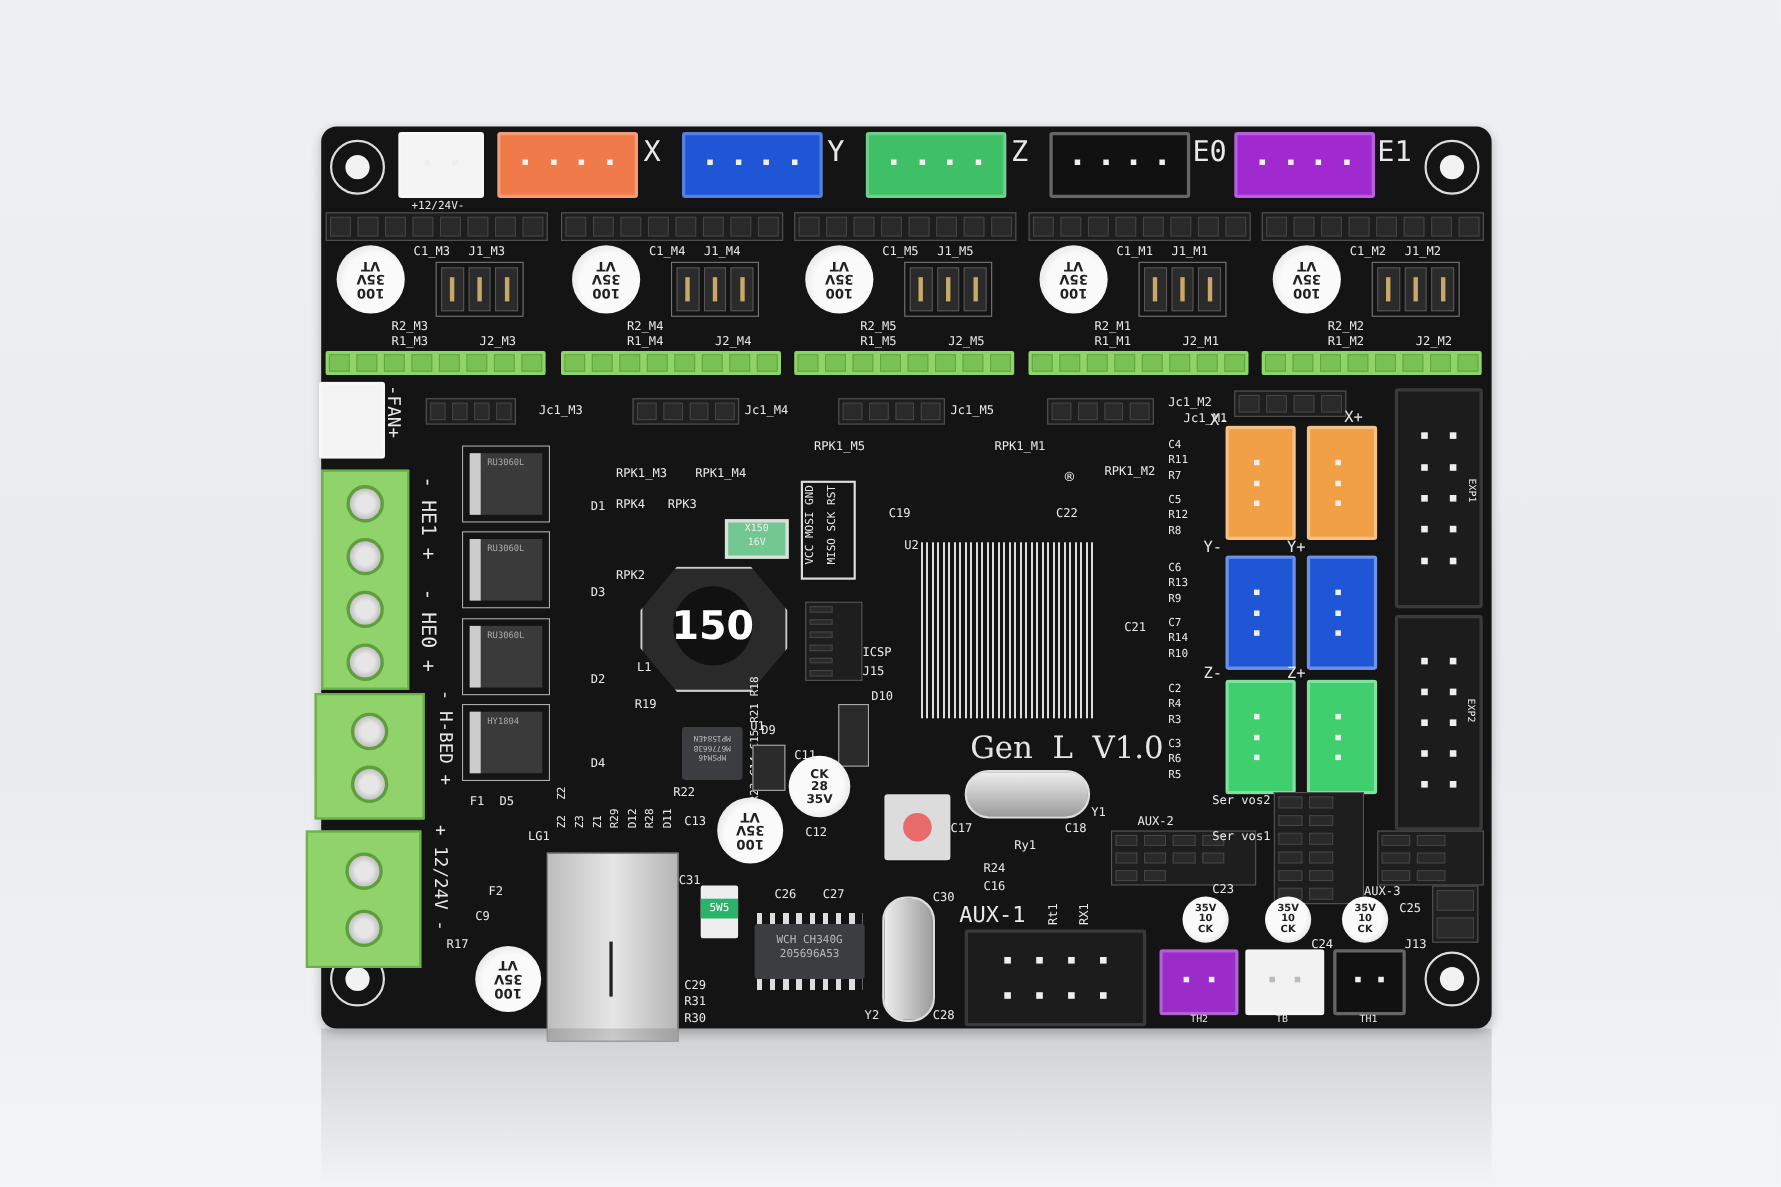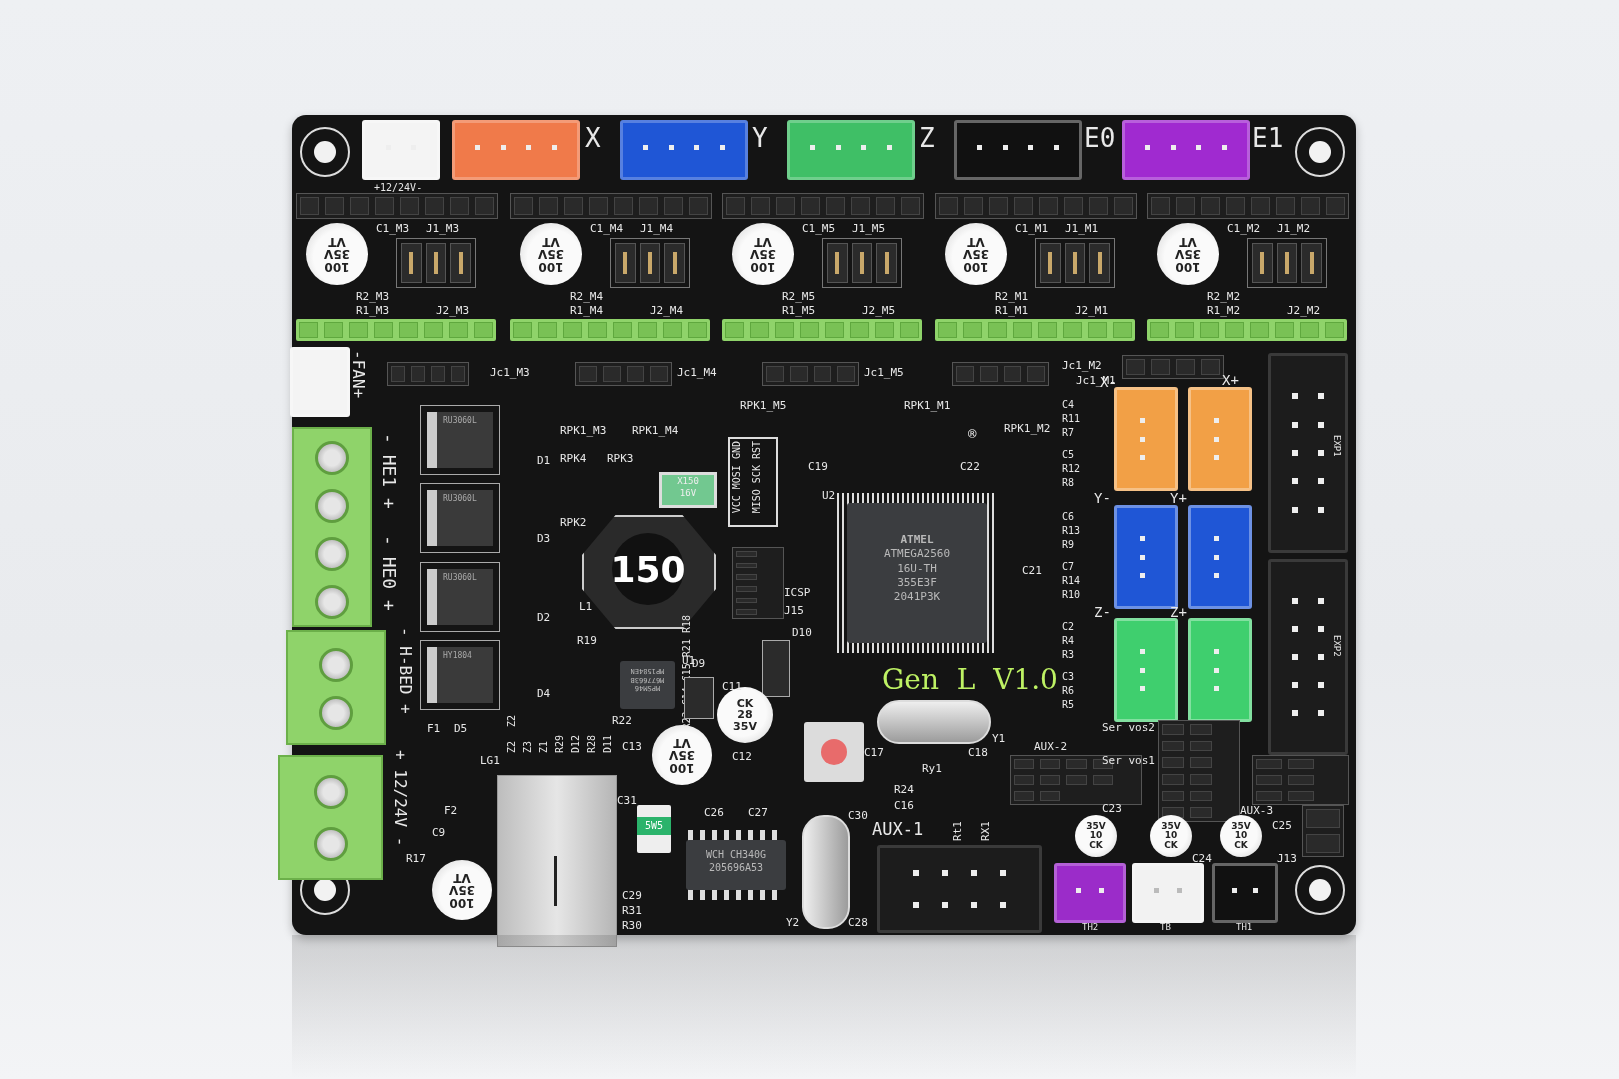--- a/index.html
+++ b/index.html
@@ -425,29 +425,20 @@
       <span style="flex:0 0 38%"></span>
       <span style="flex:0 0 38%"></span>
     </div>
   <div class="silk abs" style="left:492px;top:472px">ICSP</div>
   <div class="silk abs" style="left:492px;top:490px">J15</div>
 
   <div class="silk abs" style="left:530px;top:375px">U2</div>
   <div class="silk abs" style="left:516px;top:346px">C19</div>
   <div class="silk abs" style="left:668px;top:346px">C22</div>
   <div class="abs" style="left:545px;top:378px;width:160px;height:160px;background:repeating-linear-gradient(90deg,#ddd 0 2px,transparent 2px 5px)"></div>
-  <div class="chip" style="left:555px;top:388px;width:140px;height:140px">
-    <div class="label-chip" style="margin-top:30px">
-      <div style="font-weight:bold">ATMEL</div>
-      <div>ATMEGA2560</div>
-      <div>16U-TH</div>
-      <div>355E3F</div>
-      <div>2041P3K</div>
-    </div>
-  </div>
   <div class="silk abs" style="left:730px;top:450px">C21</div>
 
   <div class="silk abs" style="left:808px;top:260px;font-size:14px">X-</div>
   <div class="silk abs" style="left:930px;top:258px;font-size:14px">X+</div>
   <div class="cap3" style="left:822px;top:272px;width:64px;height:104px;background:#f2a046">
       <div class="pins">
         <span class="pin"></span>
         <span class="pin"></span>
         <span class="pin"></span>
       </div>
@@ -543,21 +534,21 @@
         <b></b>
         <b></b>
         <b></b>
         <b></b>
         <b></b>
         <b></b>
       </div>
     </div>
   <div class="silk abs" style="left:1040px;top:520px;writing-mode:vertical-rl;font-size:9px">EXP2</div>
 
-  <div class="abs" style="left:590px;top:548px;color:#bef264;font-size:28px;font-family:'DejaVu Serif','Liberation Serif',serif;white-space:pre">Gen  L  V1.0</div>
+  <div class="abs" style="left:590px;top:548px;color:#e5e5e5;font-size:28px;font-family:'DejaVu Serif','Liberation Serif',serif;white-space:pre">Gen  L  V1.0</div>
 
   <div class="abs" style="left:585px;top:585px;width:110px;height:40px;border-radius:22px;background:linear-gradient(#eee,#9c9c9c);border:2px solid #ddd"></div>
   <div class="silk abs" style="left:700px;top:618px">Y1</div>
   <div class="silk abs" style="left:572px;top:632px">C17</div>
   <div class="silk abs" style="left:676px;top:632px">C18</div>
   <div class="silk abs" style="left:630px;top:648px">Ry1</div>
 
   <div class="abs" style="left:512px;top:607px;width:60px;height:60px;background:#dcdcdc;border-radius:3px">
     <div class="abs" style="left:17px;top:17px;width:26px;height:26px;border-radius:50%;background:#e86b6b"></div>
   </div>
@@ -642,21 +633,21 @@
     </div>
   <div class="silk abs" style="left:868px;top:808px;font-size:9px">TB</div>
   <div class="conn" style="left:920px;top:748px;width:66px;height:60px;background:#111;border-color:#666">
       <div class="pins">
         <span class="pin"></span>
         <span class="pin"></span>
       </div>
     </div>
   <div class="silk abs" style="left:944px;top:808px;font-size:9px">TH1</div>
 
-  <div class="silk abs" style="left:580px;top:706px;font-size:17px">AUX-1</div>
+  <div class="silk abs" style="left:580px;top:706px;font-size:20px">AUX-1</div>
   <div class="silk abs" style="left:660px;top:706px;writing-mode:vertical-rl;transform:rotate(180deg)">Rt1</div>
   <div class="silk abs" style="left:688px;top:706px;writing-mode:vertical-rl;transform:rotate(180deg)">RX1</div>
   <div class="idc" style="left:585px;top:730px;width:165px;height:88px">
     <div class="grid" style="grid-template-columns:repeat(4,1fr);left:15%;right:15%">
         <b></b>
         <b></b>
         <b></b>
         <b></b>
         <b></b>
         <b></b>

